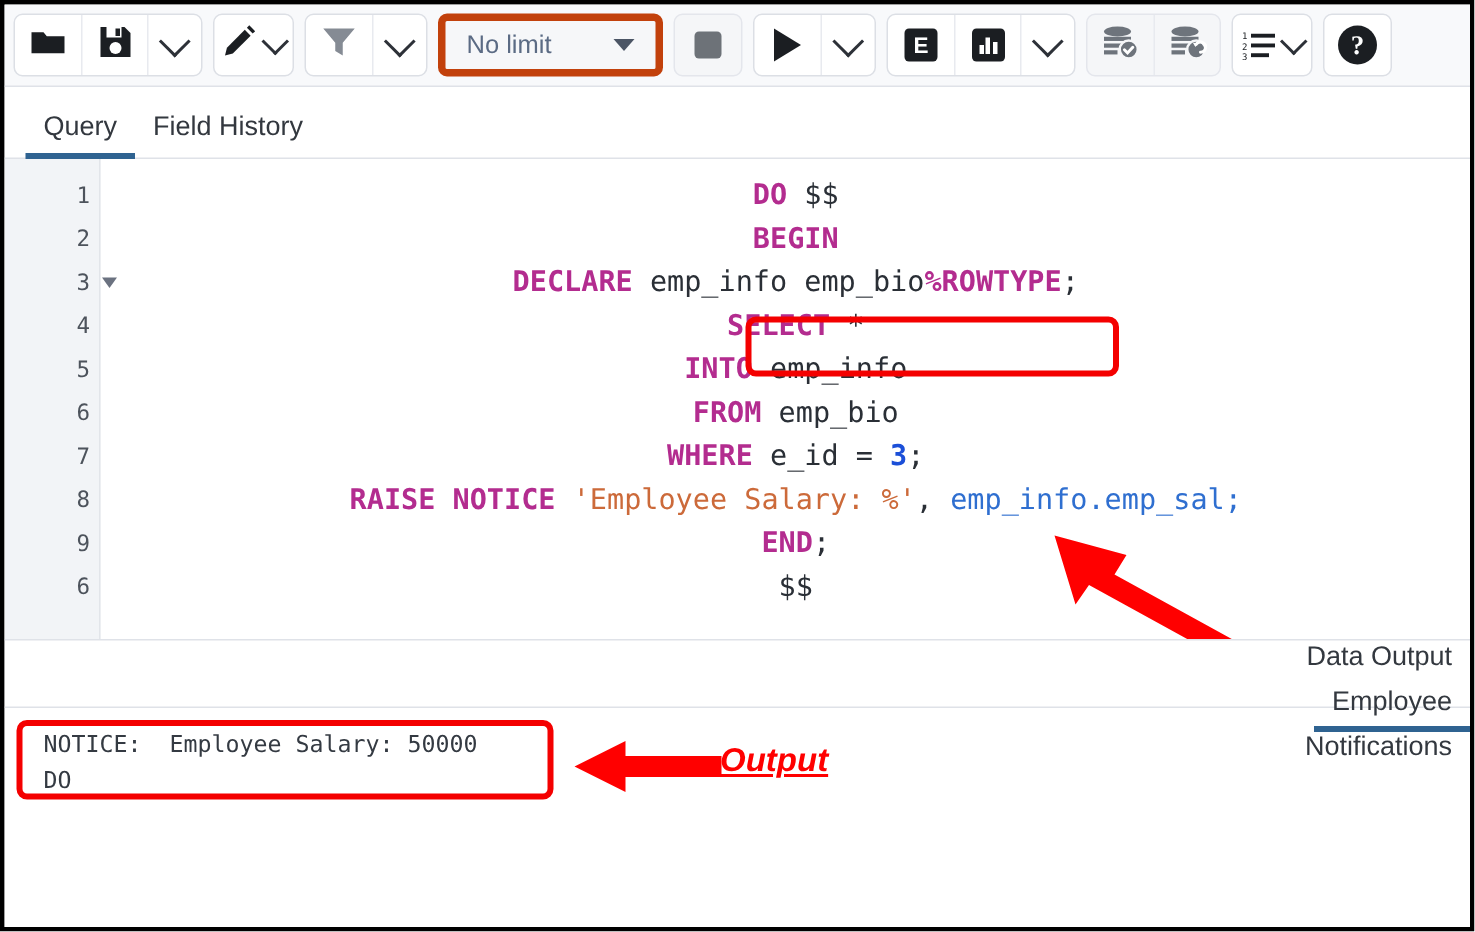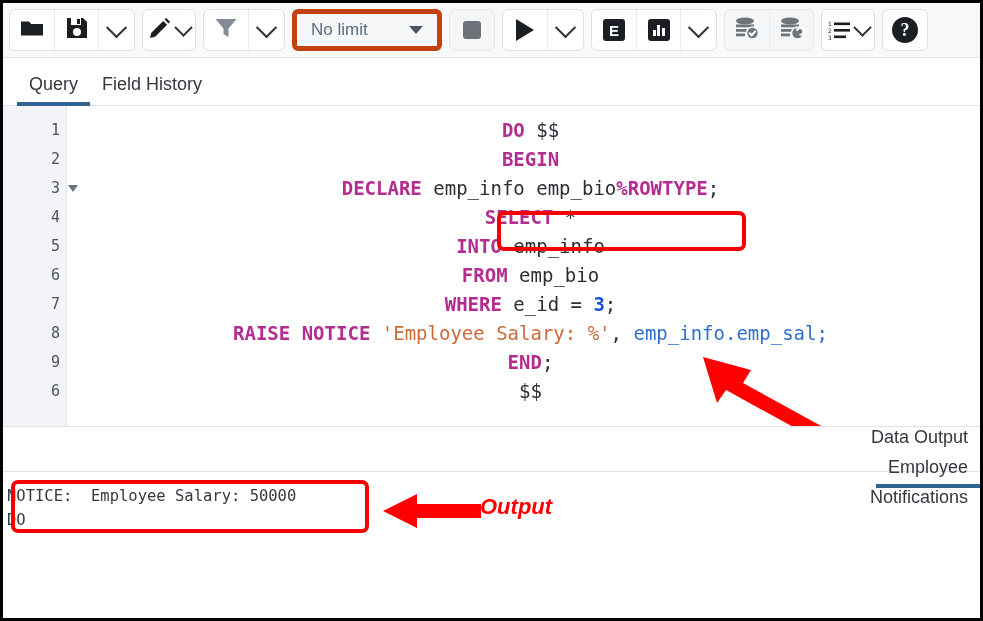--- a/index.html
+++ b/index.html
@@ -249,20 +249,21 @@
     box-sizing: border-box;
     pointer-events: none;
   }
 
   
   .anno-text {
     position: absolute;
     color: #ff0000;
     font-weight: bold;
     font-style: italic;
+    text-decoration: underline;
     font-family: "Liberation Sans", sans-serif;
     white-space: nowrap;
     text-align: center;
   }
   #anno-field {
     left: 590px;
     top: 430px;
     font-size: 22px;
   }
   #anno-output {
@@ -305,21 +306,21 @@
     left: 0; right: 0; bottom: -1px;
     height: 4px;
     background: #2f6391;
   }
   .msgpane {
     position: absolute;
     left: 0; top: 469px;
     width: 977px;
     height: 149px;
     background: #ffffff;
-    padding: 12px 0 0 4px;
+    padding: 12px 0 0 26px;
     box-sizing: border-box;
   }
   .msgline {
     font-family: "DejaVu Sans Mono", monospace;
     font-size: 15.5px;
     color: #343a42;
     white-space: pre;
     line-height: 24px;
   }
   .msgline.spaced { margin-top: 26px; }

